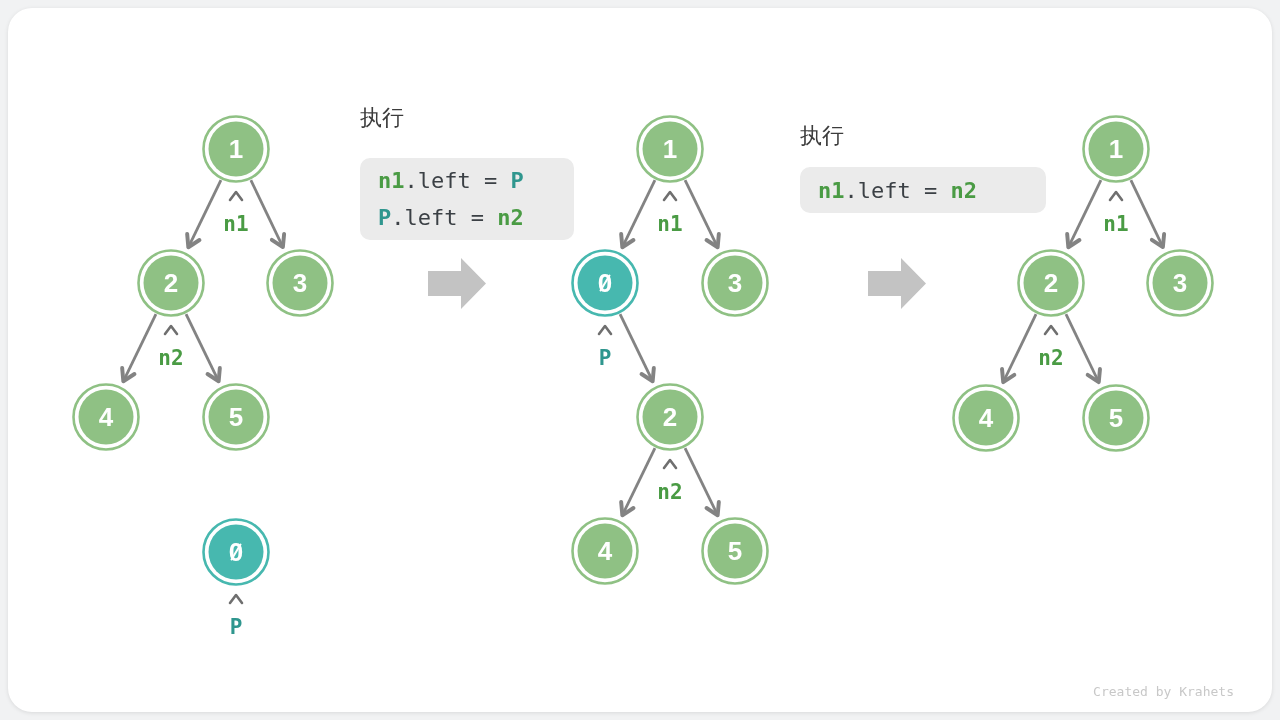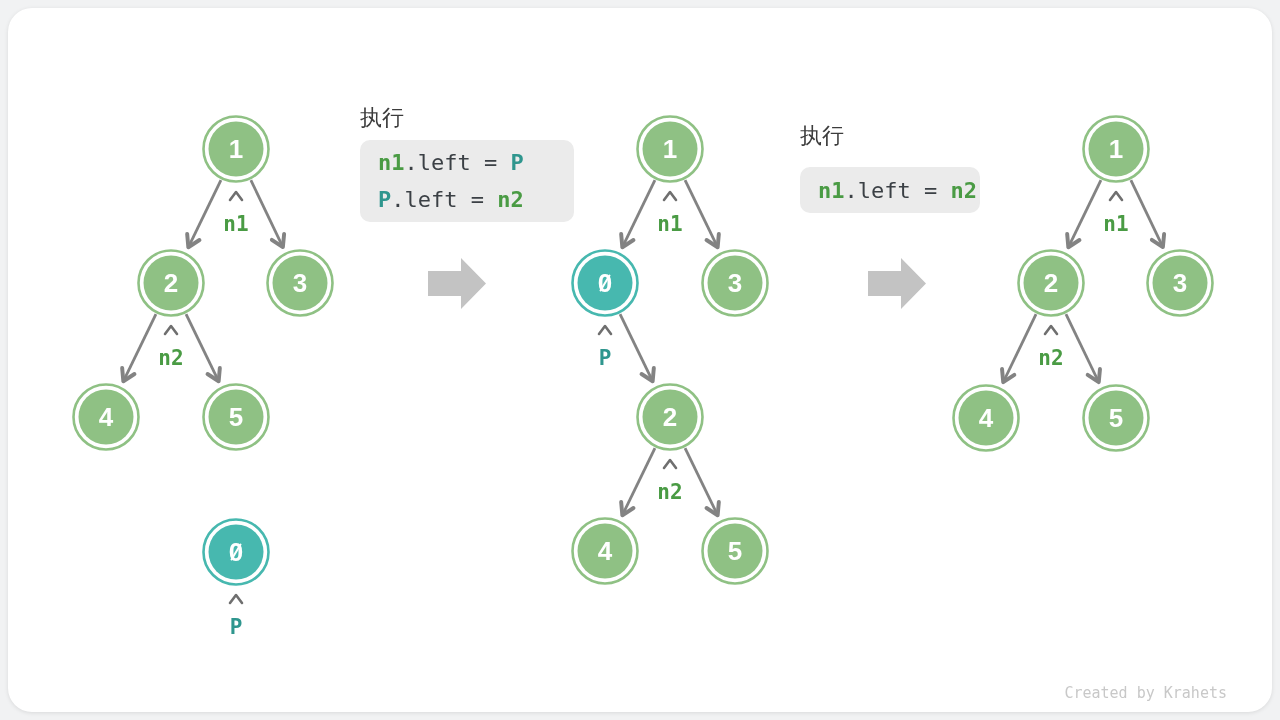--- a/index.html
+++ b/index.html
@@ -19,30 +19,30 @@
     font-size:22px;color:#3c3c3c;line-height:26px;
     font-family:"Liberation Sans",sans-serif;
   }
   .code-box{
     background:#ebebeb;border-radius:10px;box-sizing:border-box;
     display:flex;flex-direction:column;justify-content:center;
     padding-left:18px;
     font-family:"DejaVu Sans Mono",monospace;font-size:22px;color:#3b4045;
   }
   #code-block-1{left:352px;top:97px;}
-  #code-block-1 .code-box{margin-top:9px;width:214px;height:82px;}
+  #code-block-1 .code-box{margin-top:27px;width:214px;height:82px;}
   #code-block-2{left:792px;top:115px;}
-  #code-block-2 .code-box{margin-top:18px;width:180px;height:46px;}
+  #code-block-2 .code-box{margin-top:18px;width:246px;height:46px;}
   .code-line{line-height:37px;white-space:pre;}
   .tok-dark{color:#3b4045;}
   .tok-green{color:#4a9b44;font-weight:bold;}
   .tok-teal{color:#2f968e;font-weight:bold;}
   .watermark{
-    position:absolute;right:45px;top:676px;
-    font-family:"DejaVu Sans Mono",monospace;font-size:15px;color:#c8c8c8;
+    position:absolute;right:38px;top:676px;
+    font-family:"DejaVu Sans Mono",monospace;font-size:13px;color:#c8c8c8;
   }
 </style>
 </head>
 <body>
 
 <div class="card">
 
   <svg id="scene" width="1280" height="720" viewBox="0 0 1280 720">
     <defs>
       <marker id="arrowhead" viewBox="0 0 12 12" refX="9" refY="6" markerWidth="6.5" markerHeight="6.5" orient="auto-start-reverse">

